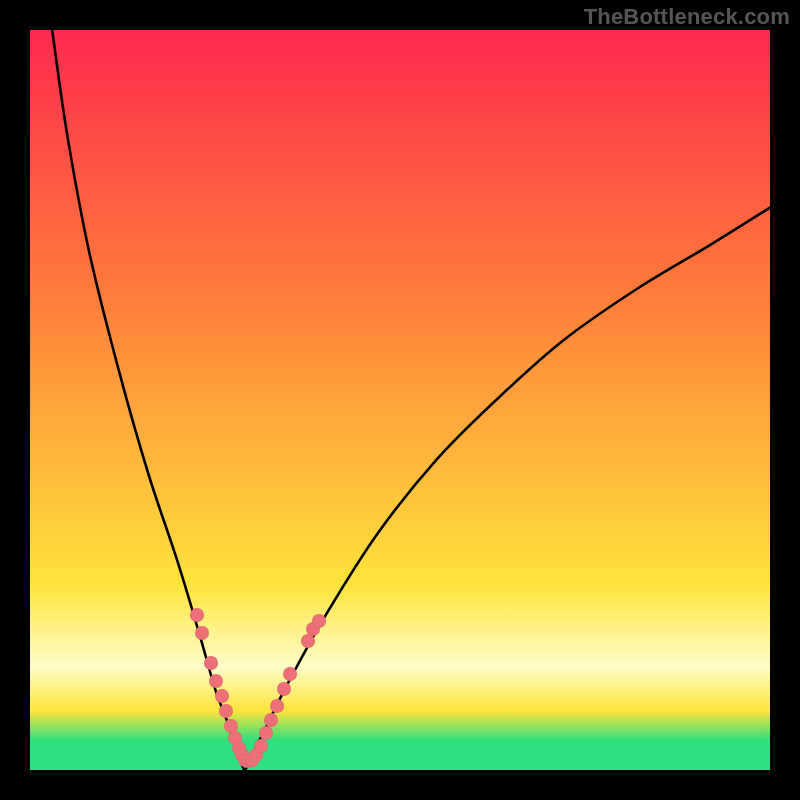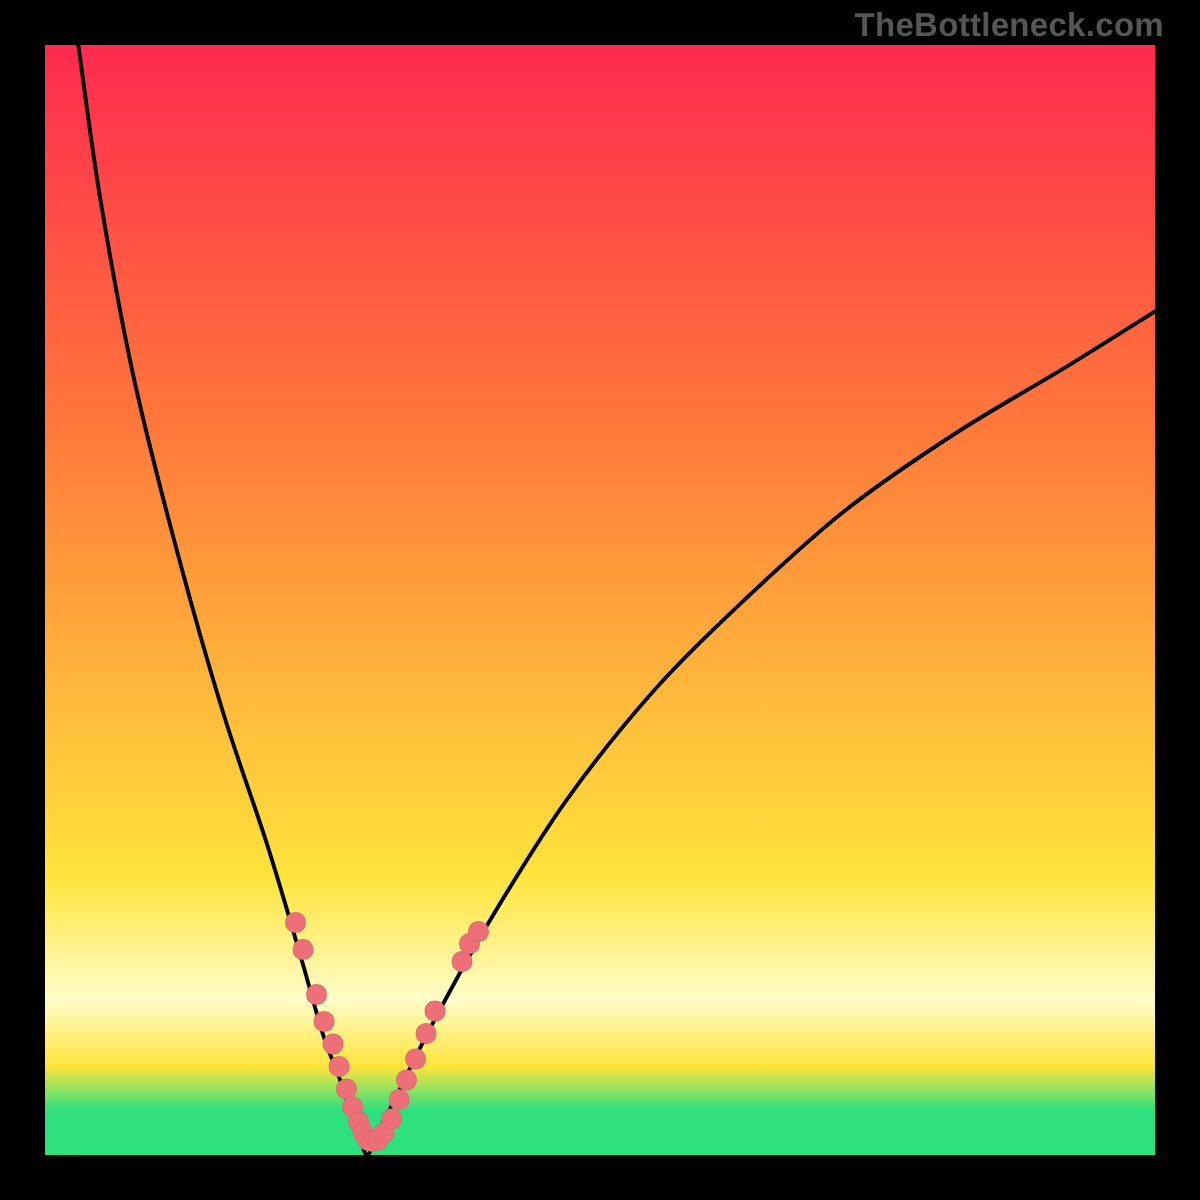--- a/index.html
+++ b/index.html
@@ -13,21 +13,21 @@
   }
   .stage {
     position: relative;
     width: 800px;
     height: 800px;
     background: #000;
   }
   .attribution {
     position: absolute;
     top: 4px;
-    right: 24px;
+    right: 10px;
     color: #565656;
     font-size: 22px;
     font-weight: 600;
     letter-spacing: 0.2px;
     z-index: 4;
     user-select: none;
   }
   .plot-area {
     position: absolute;
     left: 30px;

